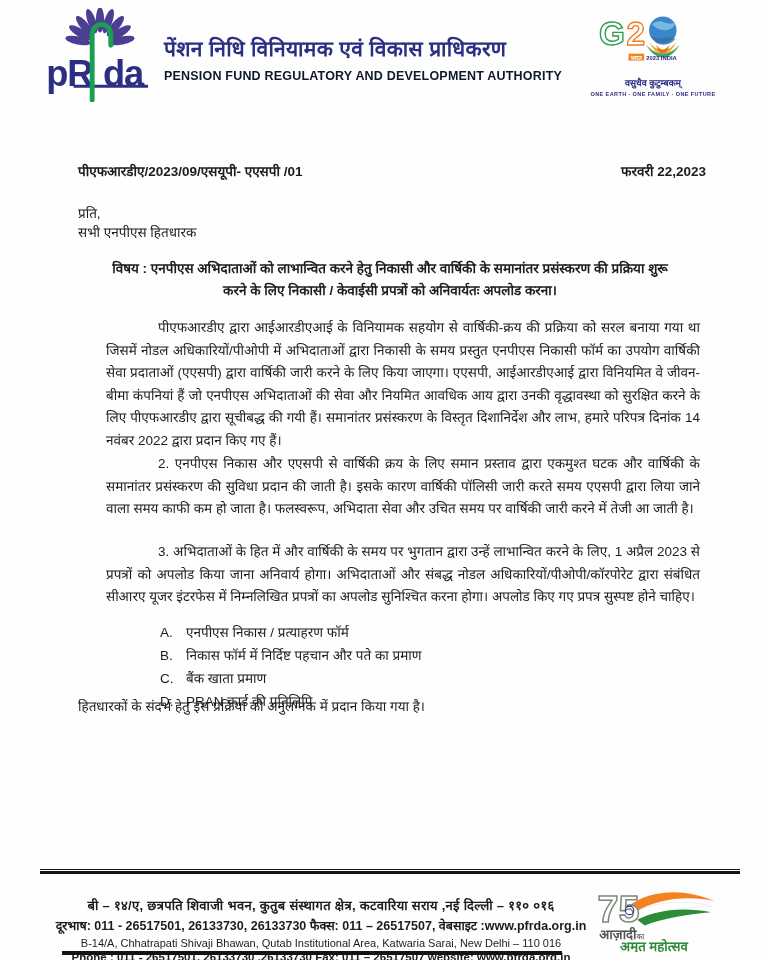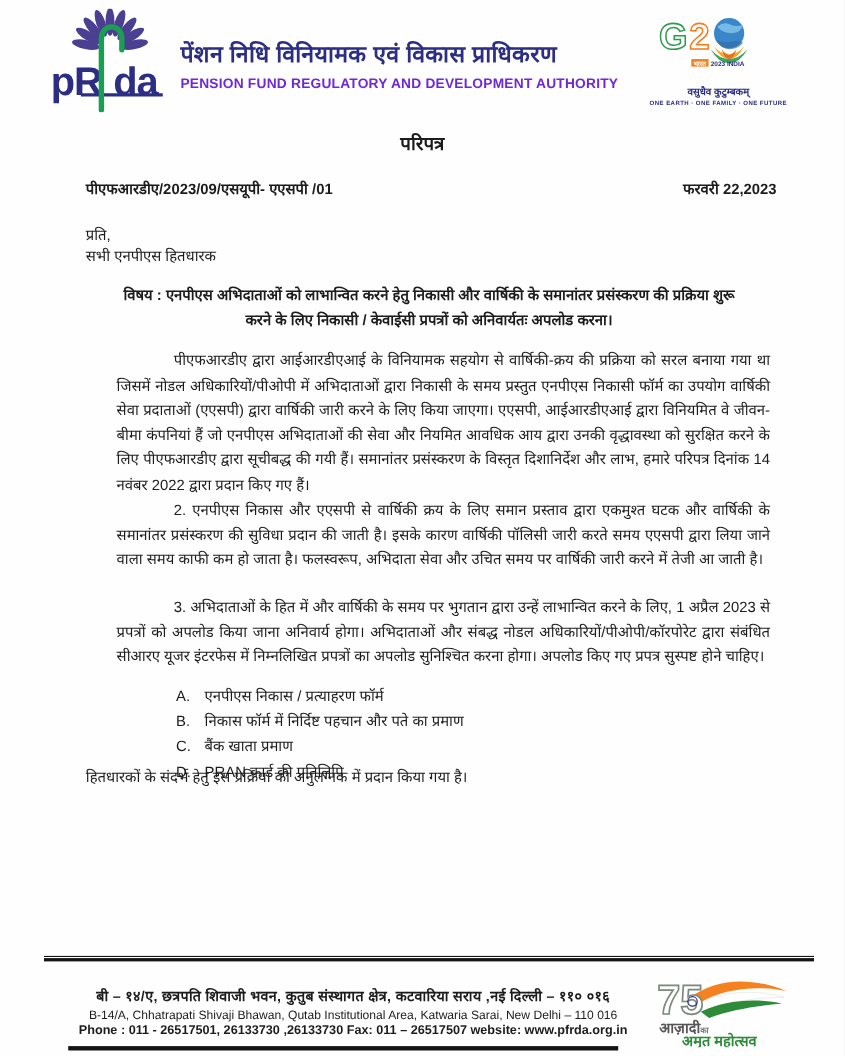--- a/index.html
+++ b/index.html
@@ -11,21 +11,21 @@
     background:#fefefe;
     font-family:"Liberation Sans","DejaVu Sans",sans-serif;
     color:#1c1c1c;
     overflow:hidden;
   }
   
   .header { position:absolute; top:8px; left:46px; right:40px; display:flex; }
   .logo-wrap { width:108px; height:94px; flex:0 0 auto; }
   .org-names { margin-left:10px; padding-top:26px; }
   .org-hi { font-size:21px; font-weight:bold; color:#2b2e83; letter-spacing:.3px; }
-  .org-en { font-size:12.5px; font-weight:bold; color:#6d28d9; margin-top:7px; letter-spacing:.2px; }
+  .org-en { font-size:12.5px; font-weight:bold; color:#0f172a; margin-top:7px; letter-spacing:.2px; }
   .g20-block { margin-left:auto; width:150px; text-align:center; padding-top:4px; }
   .g20-svg { width:108px; height:50px; display:block; margin:0 auto; }
   .motto-hi { font-size:9px; color:#2b2e83; font-weight:bold; margin-top:14px; }
   .motto-en { font-size:5.5px; color:#2b2e83; font-weight:bold; letter-spacing:.4px; margin-top:2px; }
   
   .doc-title { position:absolute; top:118px; left:0; right:0; text-align:center;
                font-size:17px; font-weight:bold; }
   .ref-row { position:absolute; top:162px; left:78px; right:62px;
              display:flex; justify-content:space-between;
              font-size:13.5px; font-weight:bold; }
@@ -113,21 +113,20 @@
 
         <rect x="30" y="42" width="16" height="7" fill="#f58220"></rect>
         <text x="32" y="48" font-size="6" font-weight="bold" fill="#ffffff" font-family="Liberation Sans, DejaVu Sans, sans-serif">भारत</text>
         <text x="48" y="48" font-size="6" font-weight="bold" fill="#2b2e83" font-family="Liberation Sans, DejaVu Sans, sans-serif">2023 INDIA</text>
       </svg>
       <div class="motto-hi">वसुधैव कुटुम्बकम्</div>
       <div class="motto-en">ONE EARTH · ONE FAMILY · ONE FUTURE</div>
     </div>
   </div>
 
-  <div class="doc-title">परिपत्र</div>
 
   <div class="ref-row">
     <span>पीएफआरडीए/2023/09/एसयूपी- एएसपी /01</span>
     <span>फरवरी 22,2023</span>
   </div>
 
   <div class="to-block">
     <div>प्रति,</div>
     <div>सभी एनपीएस हितधारक</div>
   </div>
@@ -158,20 +157,21 @@
   </div>
 
   <div class="annex-note">हितधारकों के संदर्भ हेतु इस प्रक्रिया को अनुलग्नक में प्रदान किया गया है।</div>
 
 
 
   <div class="footer-rule"></div>
 
   <div class="footer-text">
     <div class="f-hi-1">बी – १४/ए,  छत्रपति शिवाजी भवन,  कुतुब संस्थागत क्षेत्र,  कटवारिया सराय ,नई दिल्ली – ११० ०१६</div>
+    <div class="f-hi-2">दूरभाष: 011 - 26517501, 26133730, 26133730 फैक्स: 011 – 26517507, वेबसाइट :www.pfrda.org.in</div>
     <div class="f-en-1">B-14/A, Chhatrapati Shivaji Bhawan, Qutab Institutional Area, Katwaria Sarai, New Delhi – 110 016</div>
     <div class="f-en-2">Phone : 011 - 26517501, 26133730 ,26133730  Fax: 011 – 26517507 website: www.pfrda.org.in</div>
   </div>
 
   <div class="amrit-wrap">
     <svg viewBox="0 0 130 74" width="126" height="70" aria-hidden="true">
 
       <path d="M34,26 C58,8 92,6 126,20 C96,14 64,18 42,32 Z" fill="#f58220"></path>
       <path d="M40,33 C64,20 96,18 124,26 C98,26 68,30 48,40 Z" fill="#ffffff" stroke="#dddddd" stroke-width=".5"></path>
       <path d="M44,40 C68,28 98,27 122,32 C100,34 72,38 52,46 Z" fill="#2e8b3a"></path>

